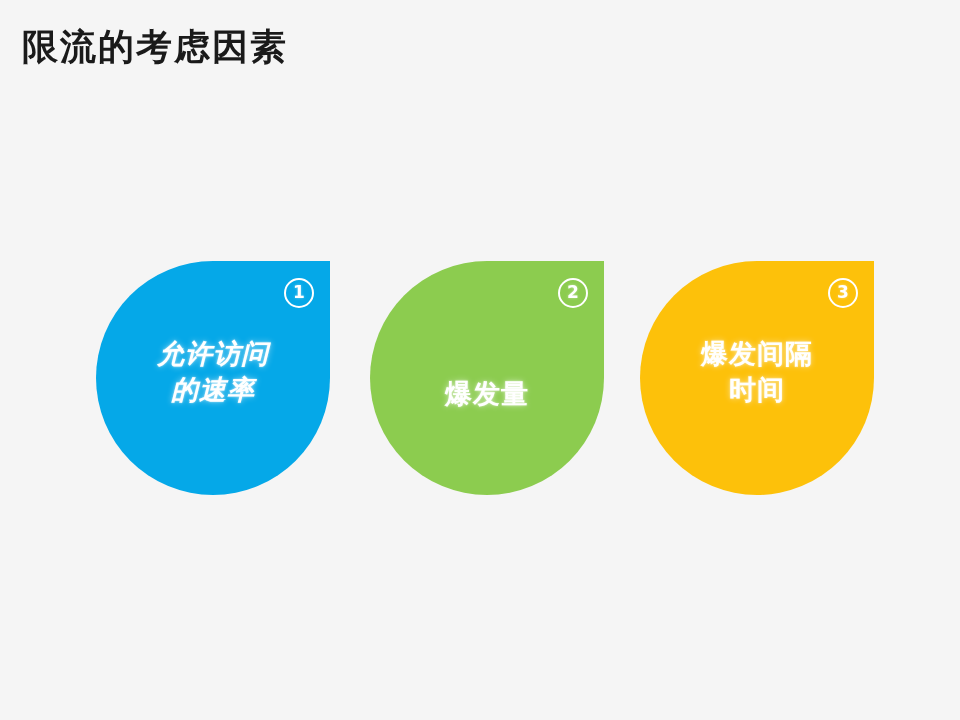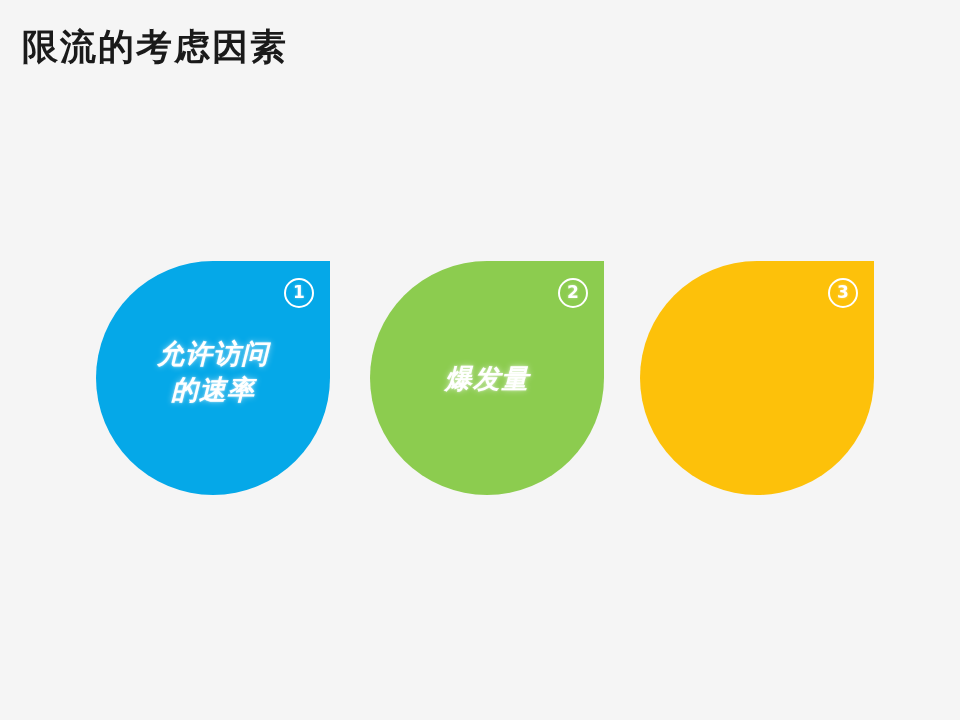--- a/index.html
+++ b/index.html
@@ -89,21 +89,21 @@
     line-height: 36px;
     letter-spacing: 1px;
     white-space: pre-line;
     text-shadow: 0 0 6px rgba(255,255,255,0.55), 0 0 2px rgba(255,255,255,0.6);
     font-family: "DejaVu Sans", "Liberation Sans", sans-serif;
     padding: 0 14px;
     box-sizing: border-box;
   }
 
   .shape-1 .shape-label { margin-top: -6px; font-style: italic; }
-  .shape-2 .shape-label { margin-top: 1px; font-style: italic; }
+  .shape-2 .shape-label { margin-top: 16px; }
   .shape-3 .shape-label { margin-top: -6px; }
 </style>
 </head>
 <body>
 
 <div id="slide">
 
   <div id="slide-title">限流的考虑因素</div>
 
   <div id="shapes-row">
@@ -114,16 +114,18 @@
 的速率</div>
     </div>
 
     <div class="teardrop shape-2">
       <div class="badge">2</div>
       <div class="shape-label">爆发量</div>
     </div>
 
     <div class="teardrop shape-3">
       <div class="badge">3</div>
+      <div class="shape-label">爆发间隔
+时间</div>
     </div>
 
   </div>
 </div>
 
 </body></html>

